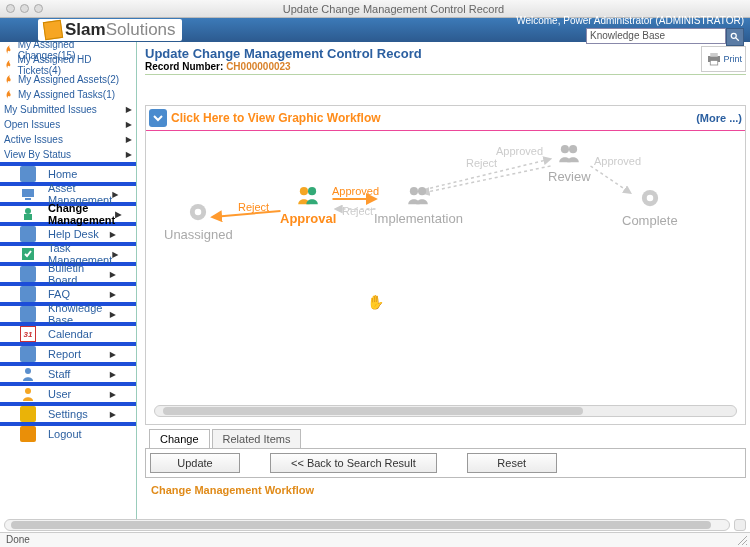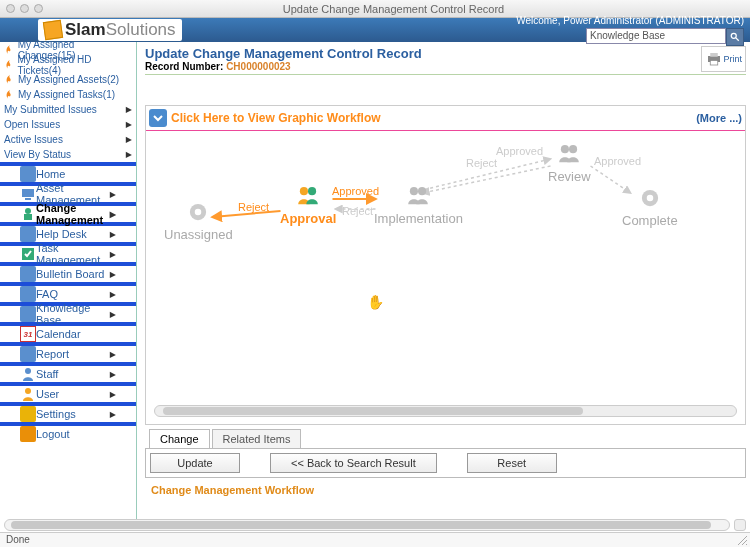--- a/index.html
+++ b/index.html
@@ -27,21 +27,21 @@
 
   .body-row { display: flex; height: 478px; }
 
   
   .left-nav { width: 137px; border-right: 1px solid #9cb; background: #fff; overflow: hidden; }
   .nav-link { display: flex; align-items: center; padding: 2px 4px; font-size: 10px; color: #2b5fa0; cursor: pointer; height: 15px; }
   .nav-link .flame { width: 12px; height: 12px; margin-right: 2px; }
   .nav-link .arrow { margin-left: auto; font-size: 8px; color: #333; }
   .nav-section { display: flex; align-items: center; padding: 2px 20px; font-size: 11px; color: #2b5fa0; border-top: 4px solid #1d4ed8; cursor: pointer; height: 20px; }
   .nav-section.active { color: #000; font-weight: bold; }
-  .nav-section .ico { width: 16px; height: 16px; margin-right: 0; flex-shrink:0; display:flex; align-items:center; justify-content:center;font-style:italic; }
+  .nav-section .ico { width: 16px; height: 16px; margin-right: 12px; flex-shrink:0; display:flex; align-items:center; justify-content:center;font-style:italic; }
   .nav-section .arrow { margin-left: auto; font-size: 8px; color: #333; }
   .ico-box { background: #5a8fce; border-radius: 2px; }
   .ico-cal { background: #fff; border:1px solid #c33; }
   .ico-rep { background: #5a8fce; border-radius:2px; }
   .ico-key { background: #eab308; border-radius:2px; }
   .ico-out { background: #ea8f08; border-radius:2px; }
 
   
   .main { flex: 1; padding: 4px 4px 0 8px; position: relative; overflow:hidden;}
   .record-header { border-bottom: 1px solid #b8d4a8; padding-bottom: 2px; display:flex; justify-content:space-between;}

